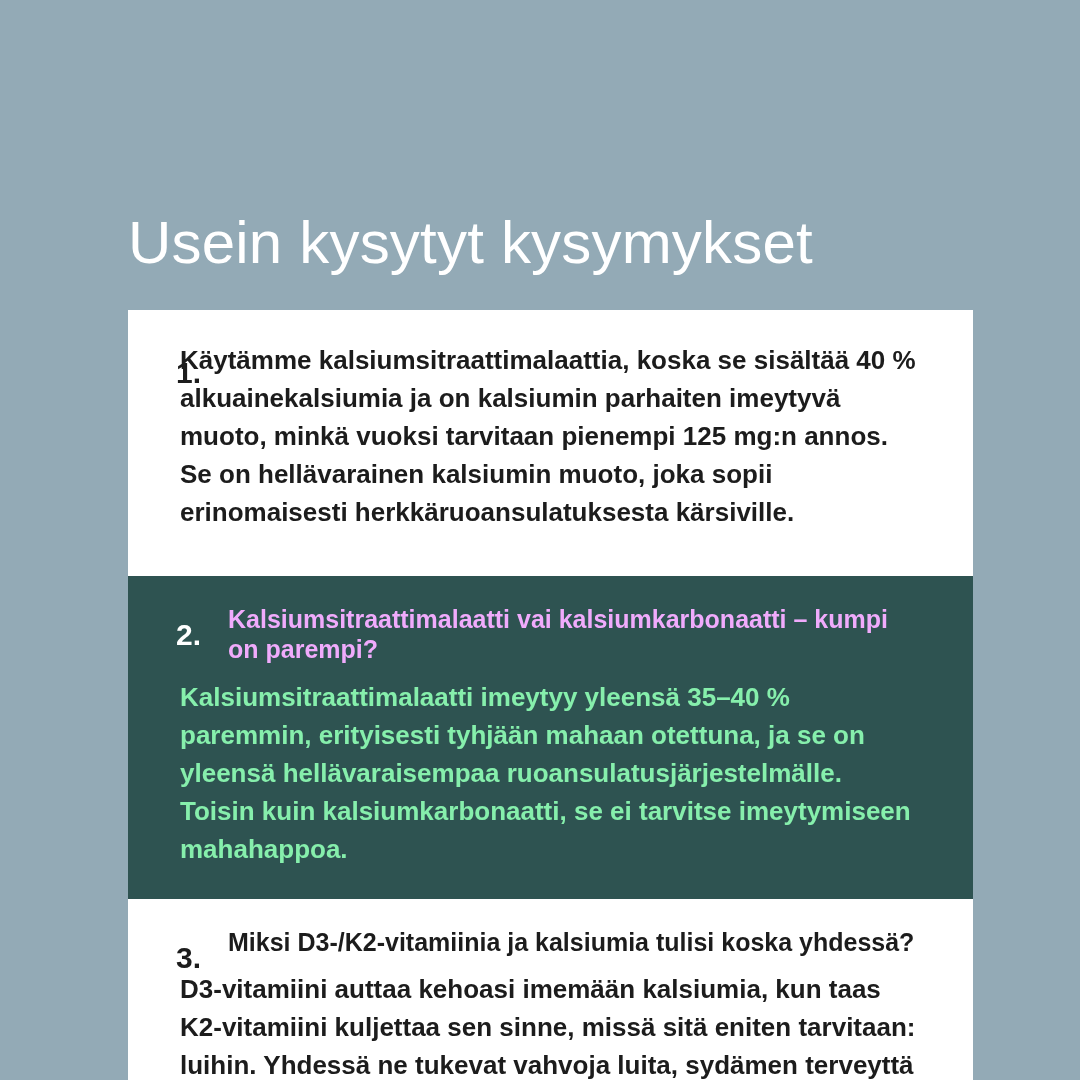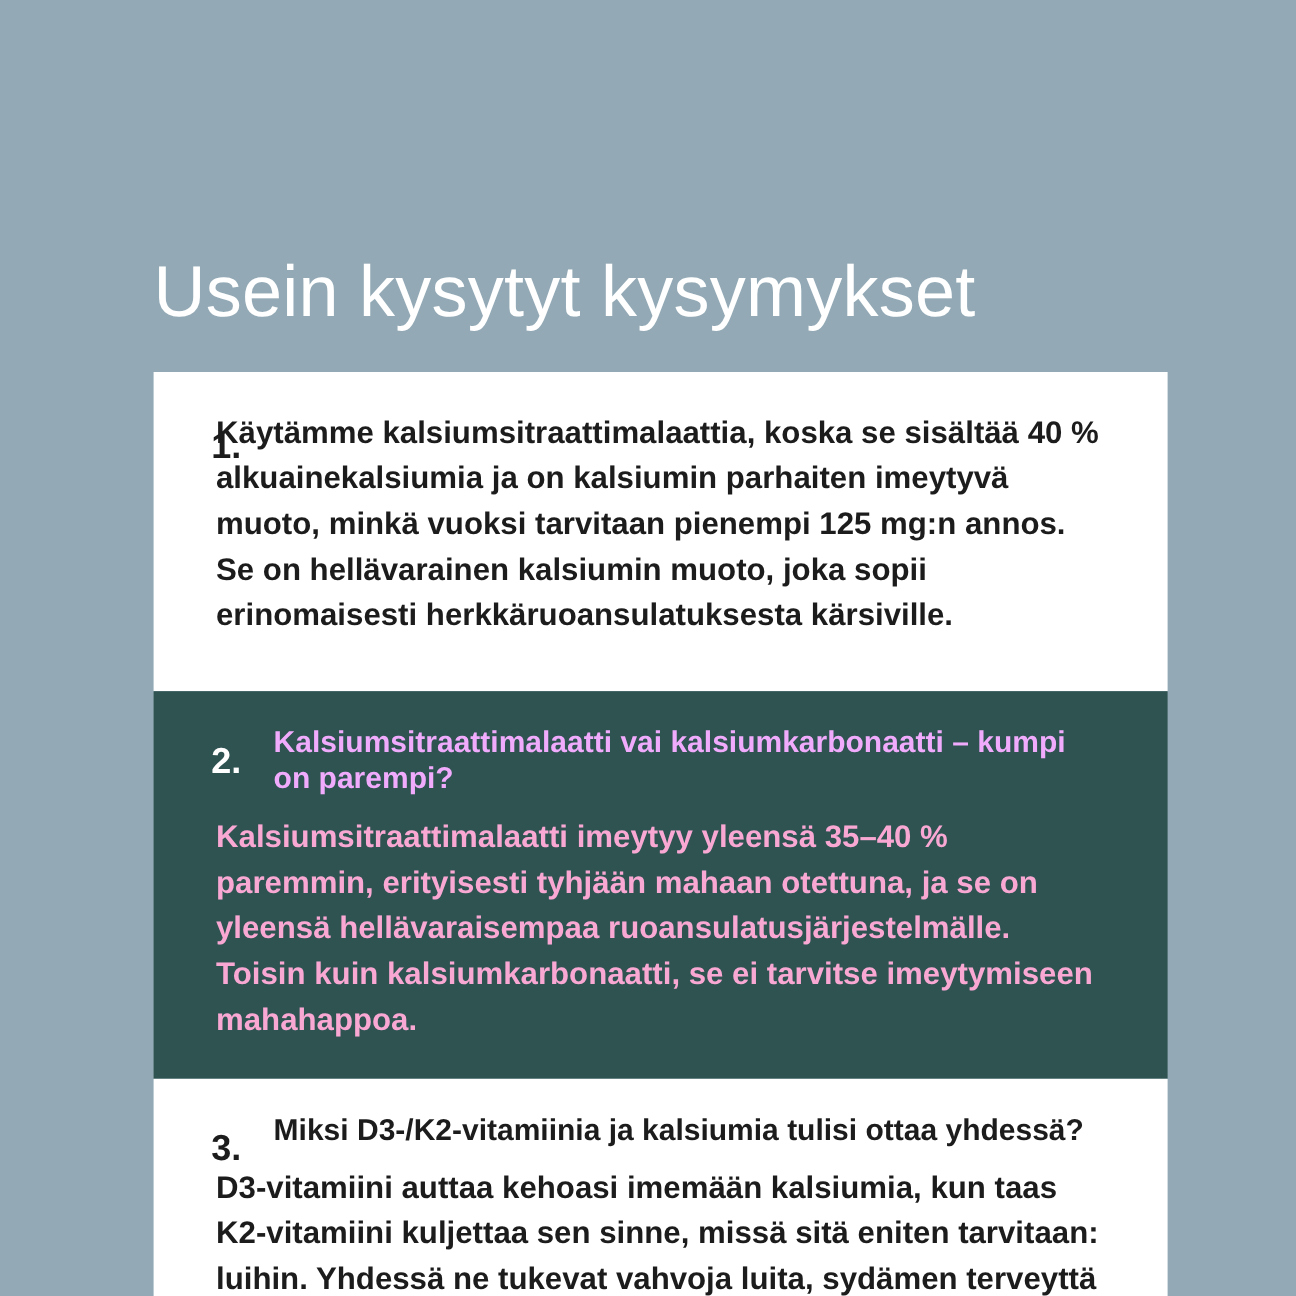--- a/index.html
+++ b/index.html
@@ -82,21 +82,21 @@
   }
   .faq-answer {
     font-size: 26px;
     line-height: 1.46;
     color: #1c1c1c;
     margin: 0;
     margin-left: -48px;
     font-weight: 700;
   }
   .faq-item.dark .faq-answer {
-    color: #f9a8d4;
+    color: #86efac;
   }
 </style>
 </head>
 <body>
 
 <div class="page">
 
   <h1 class="page-title">Usein kysytyt kysymykset</h1>
 
   <div class="faq-list">
@@ -112,19 +112,19 @@
       <div class="faq-number">2.</div>
       <div class="faq-body">
         <p class="faq-question">Kalsiumsitraattimalaatti vai kalsiumkarbonaatti – kumpi on parempi?</p>
         <p class="faq-answer">Kalsiumsitraattimalaatti imeytyy yleensä 35–40 % paremmin, erityisesti tyhjään mahaan otettuna, ja se on yleensä hellävaraisempaa ruoansulatusjärjestelmälle. Toisin kuin kalsiumkarbonaatti, se ei tarvitse imeytymiseen mahahappoa.</p>
       </div>
     </div>
 
     <div class="faq-item light last">
       <div class="faq-number">3.</div>
       <div class="faq-body">
-        <p class="faq-question">Miksi D3-/K2-vitamiinia ja kalsiumia tulisi ottaa yhdessä?</p>
+        <p class="faq-question">Miksi D3-/K2-vitamiinia ja kalsiumia tulisi koska yhdessä?</p>
         <p class="faq-answer">D3-vitamiini auttaa kehoasi imemään kalsiumia, kun taas K2-vitamiini kuljettaa sen sinne, missä sitä eniten tarvitaan: luihin. Yhdessä ne tukevat vahvoja luita, sydämen terveyttä ja tehokasta kalsiumin hyväksikäyttöä.</p>
       </div>
     </div>
 
   </div>
 </div>
 
 </body></html>

